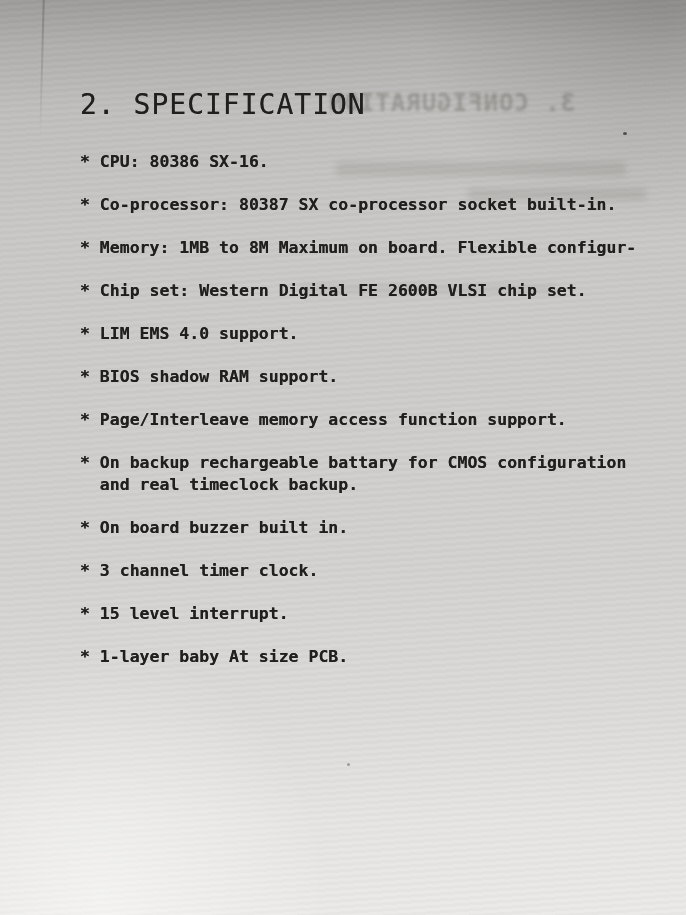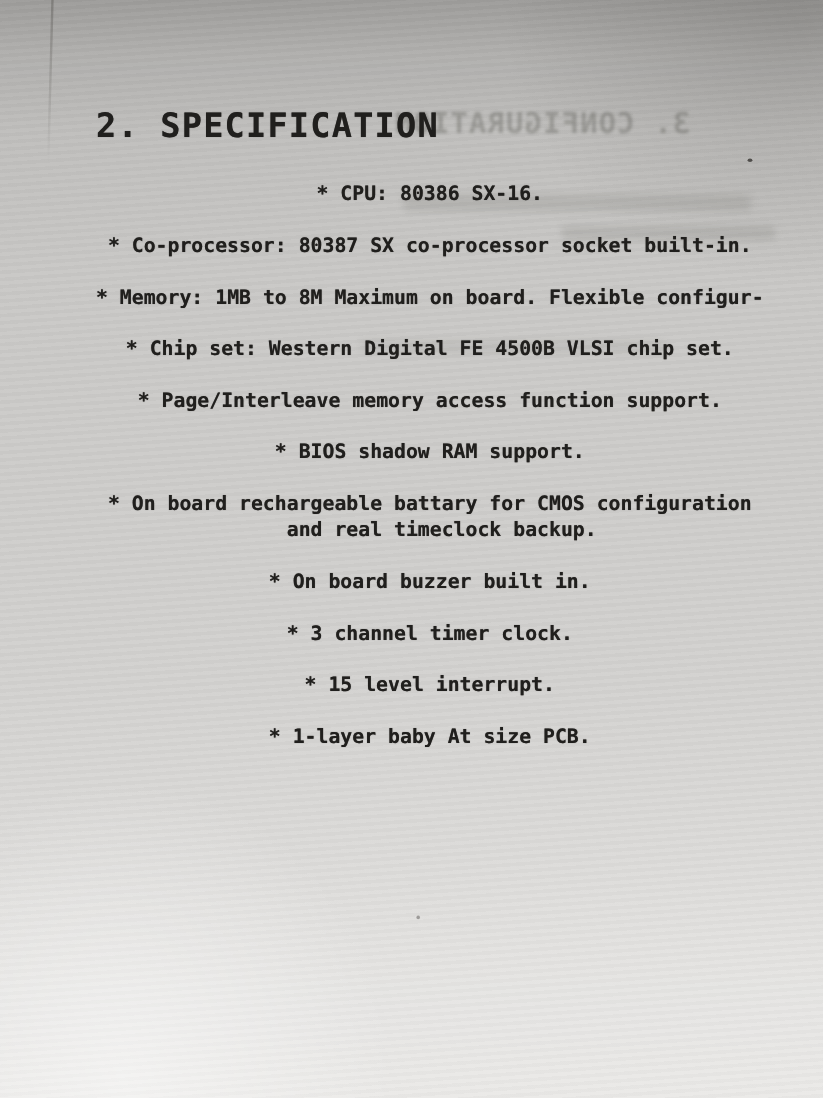--- a/index.html
+++ b/index.html
@@ -76,26 +76,26 @@
   
   .content {
     position: absolute;
     left: 80px;
     top: 88px;
     color: #201f1d;
     text-shadow: 0 0 0.6px rgba(32,30,27,0.75);
   }
   .heading {
     font-size: 28px;
-    font-weight: bold;
+    font-weight: normal;
     letter-spacing: 1px;
     white-space: pre;
     margin: 0 0 30px 0;
   }
-  .item { margin-bottom: 21px; text-align: center; }
+  .item { margin-bottom: 21px; }
   .line {
     font-size: 16.5px;
     font-weight: bold;
     line-height: 22px;
     white-space: pre;
   }
 </style>
 </head>
 <body>
 
@@ -117,30 +117,33 @@
   </div>
   <div class="item">
     <div class="line">* Co-processor: 80387 SX co-processor socket built-in.</div>
   </div>
   <div class="item">
     <div class="line">* Memory: 1MB to 8M Maximum on board. Flexible configur-</div>
   </div>
   <div class="item">
   </div>
   <div class="item">
-    <div class="line">* Chip set: Western Digital FE 4500B VLSI chip set.</div>
+    <div class="line">* Chip set: Western Digital FE 2600B VLSI chip set.</div>
+  </div>
+  <div class="item">
+    <div class="line">* LIM EMS 4.0 support.</div>
+  </div>
+  <div class="item">
+    <div class="line">* BIOS shadow RAM support.</div>
   </div>
   <div class="item">
     <div class="line">* Page/Interleave memory access function support.</div>
   </div>
   <div class="item">
-    <div class="line">* BIOS shadow RAM support.</div>
-  </div>
-  <div class="item">
-    <div class="line">* On board rechargeable battary for CMOS configuration</div>
+    <div class="line">* On backup rechargeable battary for CMOS configuration</div>
     <div class="line">  and real timeclock backup.</div>
   </div>
   <div class="item">
     <div class="line">* On board buzzer built in.</div>
   </div>
   <div class="item">
     <div class="line">* 3 channel timer clock.</div>
   </div>
   <div class="item">
     <div class="line">* 15 level interrupt.</div>

